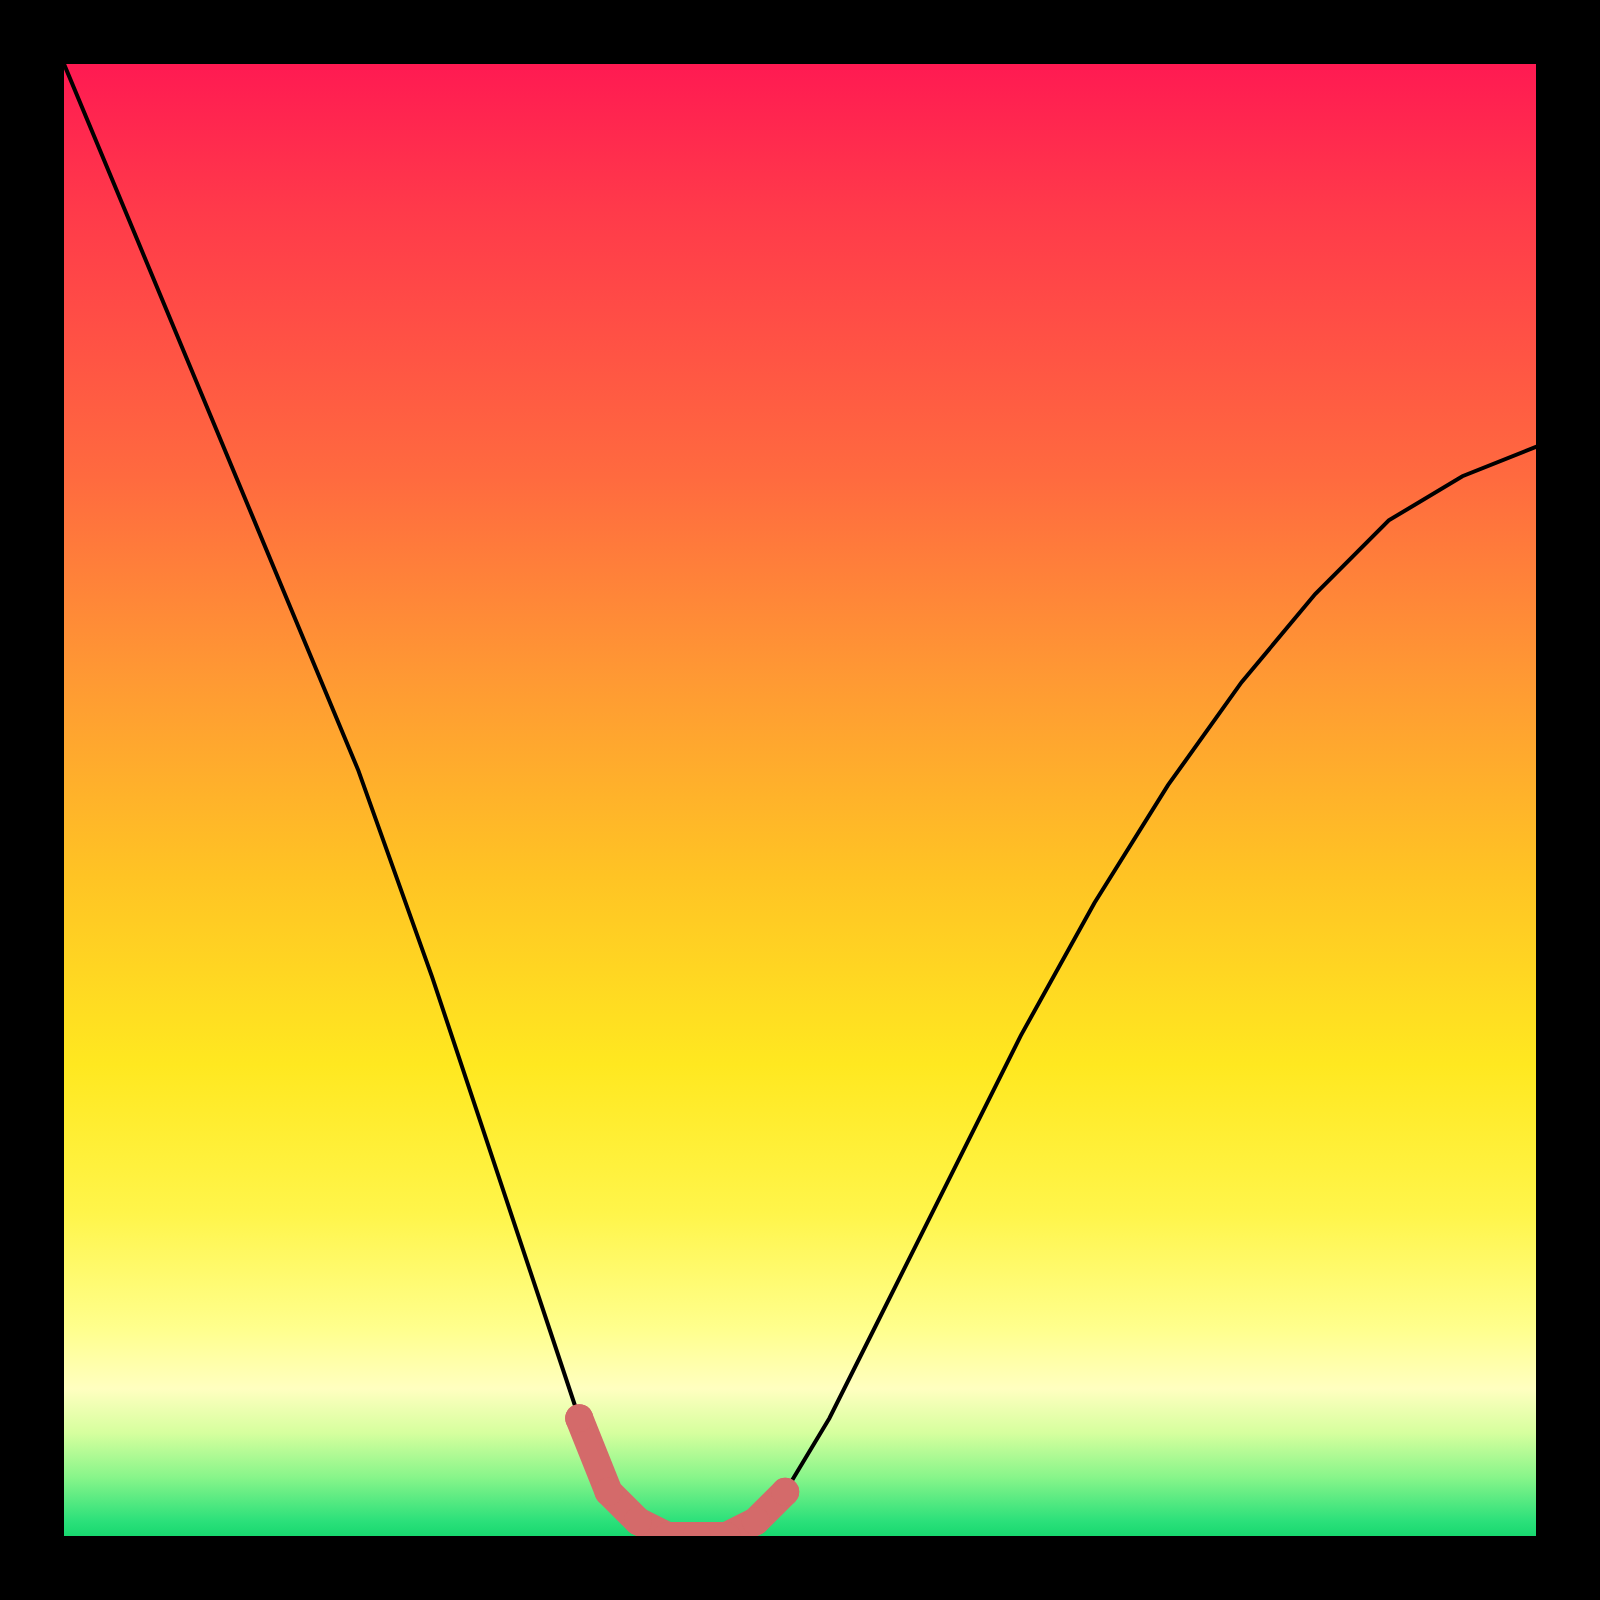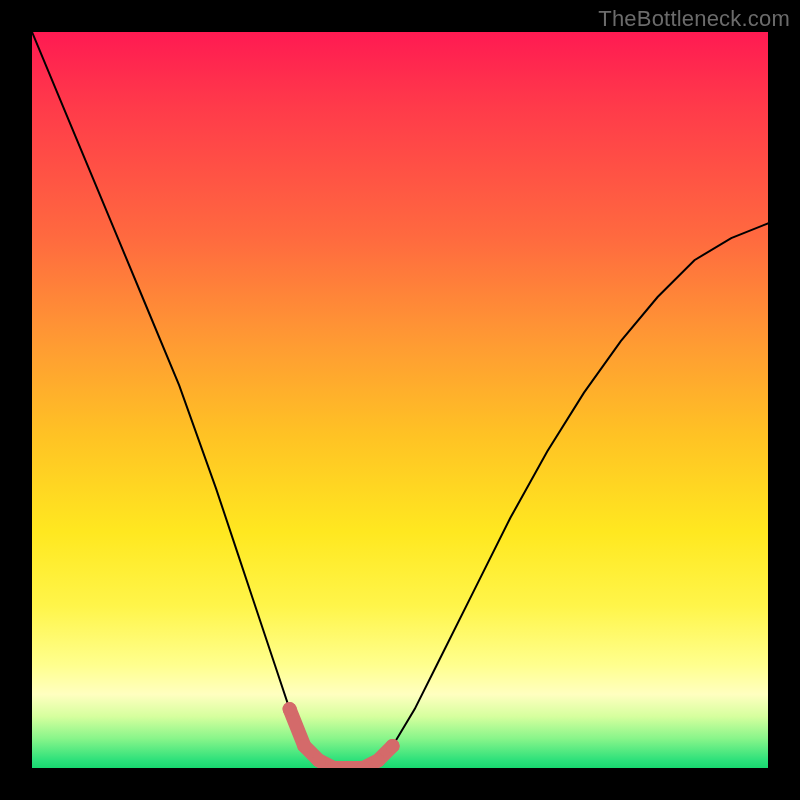--- a/index.html
+++ b/index.html
@@ -77,21 +77,20 @@
     stroke-linejoin: round;
   }
   .valley-dot {
     fill: #d46a6a;
   }
 </style>
 </head>
 <body>
 
 <div class="frame">
-  <div class="watermark">TheBottleneck.com</div>
   <div class="plot-area"></div>
 
   <svg class="overlay" viewBox="0 0 736 736">
 
     <path class="curve" id="bottleneck-curve" d="M0.0 0.0 L36.8 88.3 L73.6 176.6 L110.4 265.0 L147.2 353.3 L184.0 456.3 L206.1 522.6 L220.8 566.7 L242.9 633.0 L257.6 677.1 L272.3 713.9 L287.0 728.6 L301.8 736.0 L316.5 736.0 L331.2 736.0 L345.9 728.6 L360.6 713.9 L382.7 677.1 L404.8 633.0 L441.6 559.4 L478.4 485.8 L515.2 419.5 L552.0 360.6 L588.8 309.1 L625.6 265.0 L662.4 228.2 L699.2 206.1 L736.0 191.4"></path>
 
     <path class="valley-band" id="valley-band" d="M257.6 677.1 L272.3 713.9 L287.0 728.6 L301.8 736.0 L316.5 736.0 L331.2 736.0 L345.9 728.6 L360.6 713.9"></path>
 
     <g id="valley-dots">
         <circle class="valley-dot" cx="257.6" cy="677.1" r="7"></circle>

